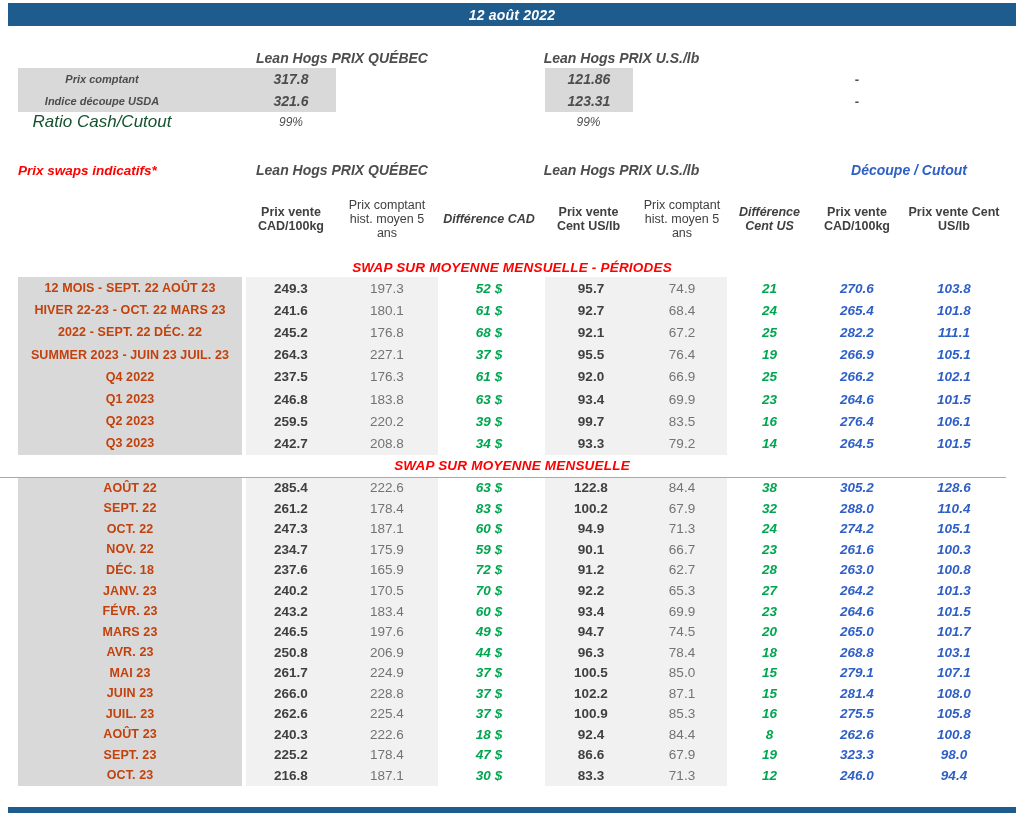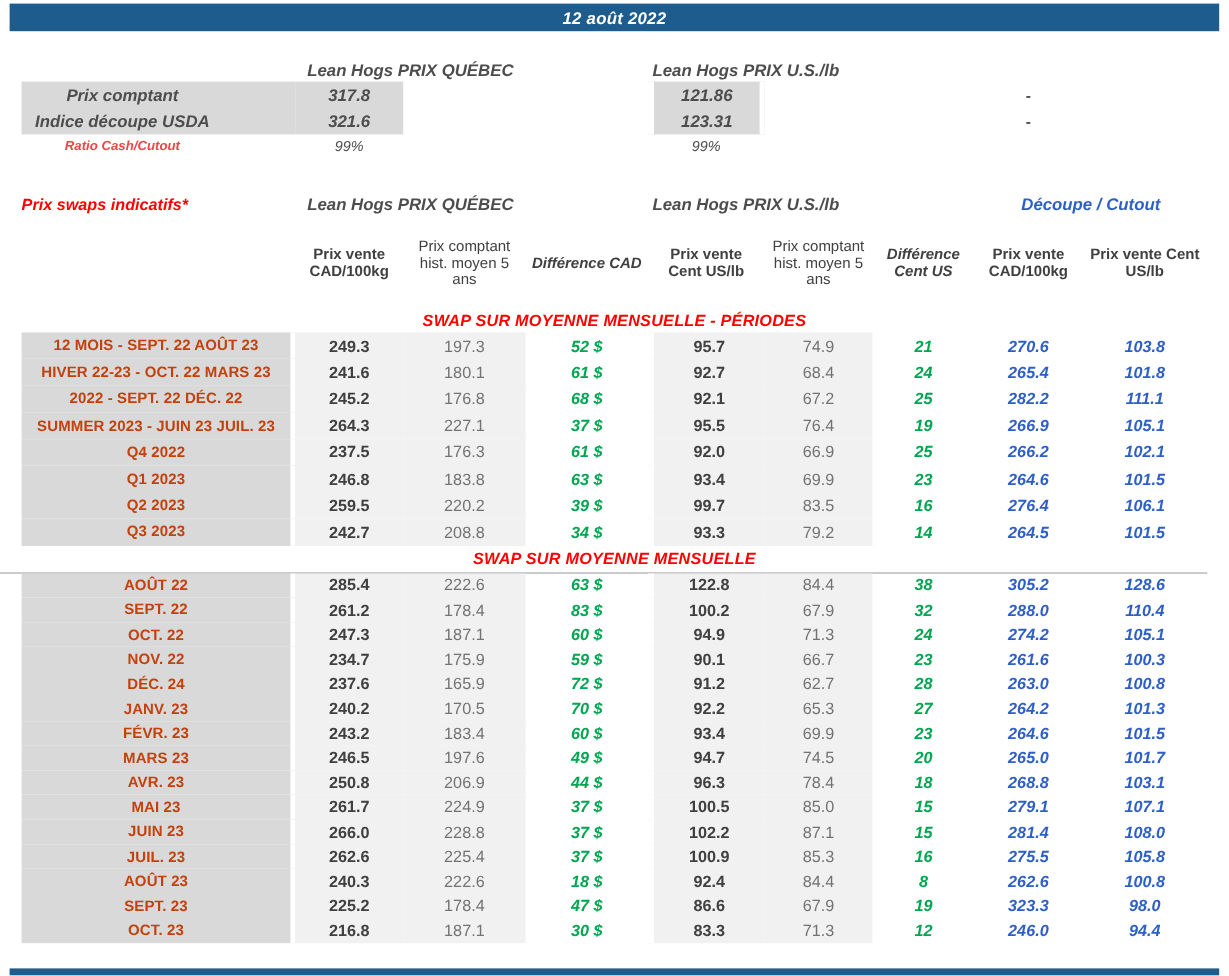--- a/index.html
+++ b/index.html
@@ -24,34 +24,34 @@
   .cell{display:flex;align-items:center;justify-content:center;text-align:center;}
   
   .summary-head{margin-top:22px;height:20px;}
   .summary-head .hdr{
     font-weight:bold;font-style:italic;font-size:14px;color:#4D4D4D;
   }
   .s-qc{grid-column:2 / span 2;}
   .s-us{grid-column:5 / span 2;transform:translateX(-12px);}
   .summary-row{grid-auto-rows:22px;}
   .summary-row .lab{
-    background:#D9D9D9;font-weight:bold;font-style:italic;font-size:14px;color:#4D4D4D;
+    background:#D9D9D9;font-weight:bold;font-style:italic;font-size:11px;color:#4D4D4D;
     justify-content:center;padding-right:60px;
   }
   .summary-row .qcval{
     background:#D9D9D9;font-weight:bold;font-style:italic;font-size:14px;color:#4D4D4D;
   }
   .summary-row .usval{
     background:#D9D9D9;border-left:5px solid #fff;border-right:4px solid #fff;
     font-weight:bold;font-style:italic;font-size:14px;color:#4D4D4D;
   }
   .summary-row .dashval{font-size:13px;color:#4D4D4D;font-weight:bold;}
   .ratio-row{grid-auto-rows:20px;}
   .ratio-row .lab{
-    font-style:italic;font-size:11px;color:#ef4444;font-weight:bold;
+    font-style:italic;font-size:17px;color:#14532d;font-weight:normal;
     background:none;justify-content:center;padding-right:60px;
   }
   .ratio-row .pct{font-style:italic;font-size:12px;color:#4D4D4D;}
   
   .swaps-head{margin-top:28px;height:20px;}
   .swaps-head .swaps-title{
     grid-column:1;justify-content:flex-start;
     color:#FF0000;font-weight:bold;font-style:italic;font-size:13.5px;
   }
   .swaps-head .hdr{font-weight:bold;font-style:italic;font-size:14px;color:#4D4D4D;}
@@ -261,21 +261,21 @@
     <div class="cell c-blue">105.1</div>
     <div class="cell c-label">NOV. 22</div>
     <div class="cell c-band c-dark">234.7</div>
     <div class="cell c-band c-hist">175.9</div>
     <div class="cell c-green">59 $</div>
     <div class="cell c-bandl c-dark">90.1</div>
     <div class="cell c-band c-hist">66.7</div>
     <div class="cell c-green">23</div>
     <div class="cell c-blue">261.6</div>
     <div class="cell c-blue">100.3</div>
-    <div class="cell c-label">DÉC. 24</div>
+    <div class="cell c-label">DÉC. 18</div>
     <div class="cell c-band c-dark">237.6</div>
     <div class="cell c-band c-hist">165.9</div>
     <div class="cell c-green">72 $</div>
     <div class="cell c-bandl c-dark">91.2</div>
     <div class="cell c-band c-hist">62.7</div>
     <div class="cell c-green">28</div>
     <div class="cell c-blue">263.0</div>
     <div class="cell c-blue">100.8</div>
     <div class="cell c-label">JANV. 23</div>
     <div class="cell c-band c-dark">240.2</div>

